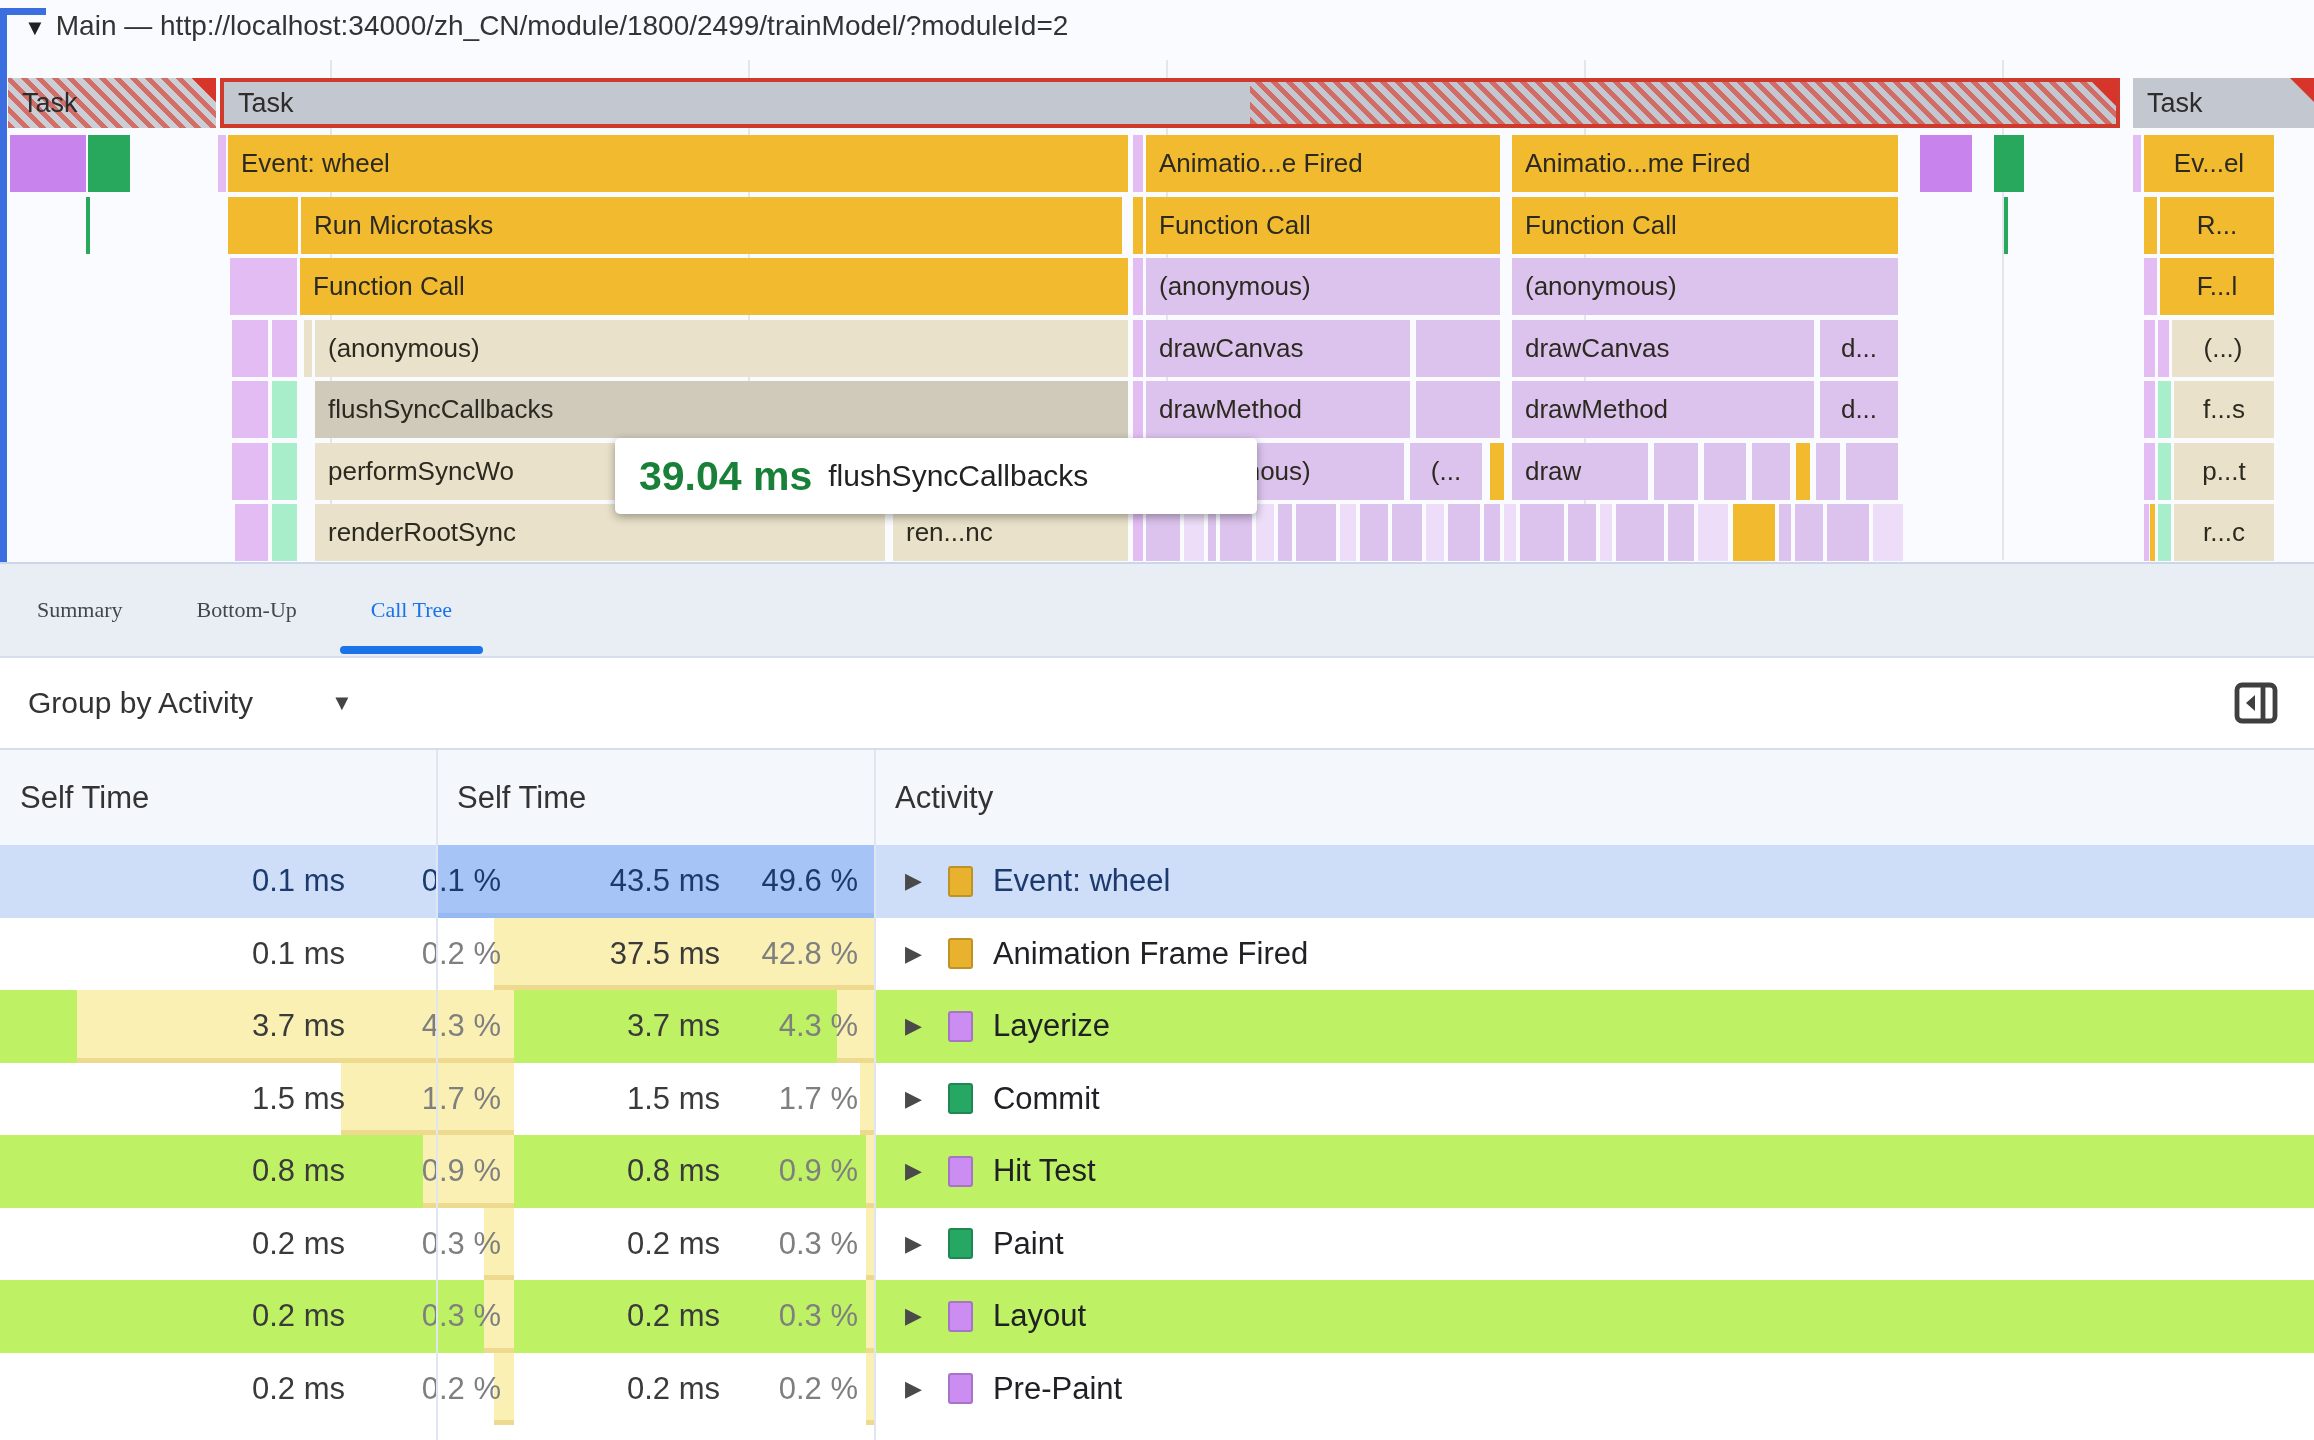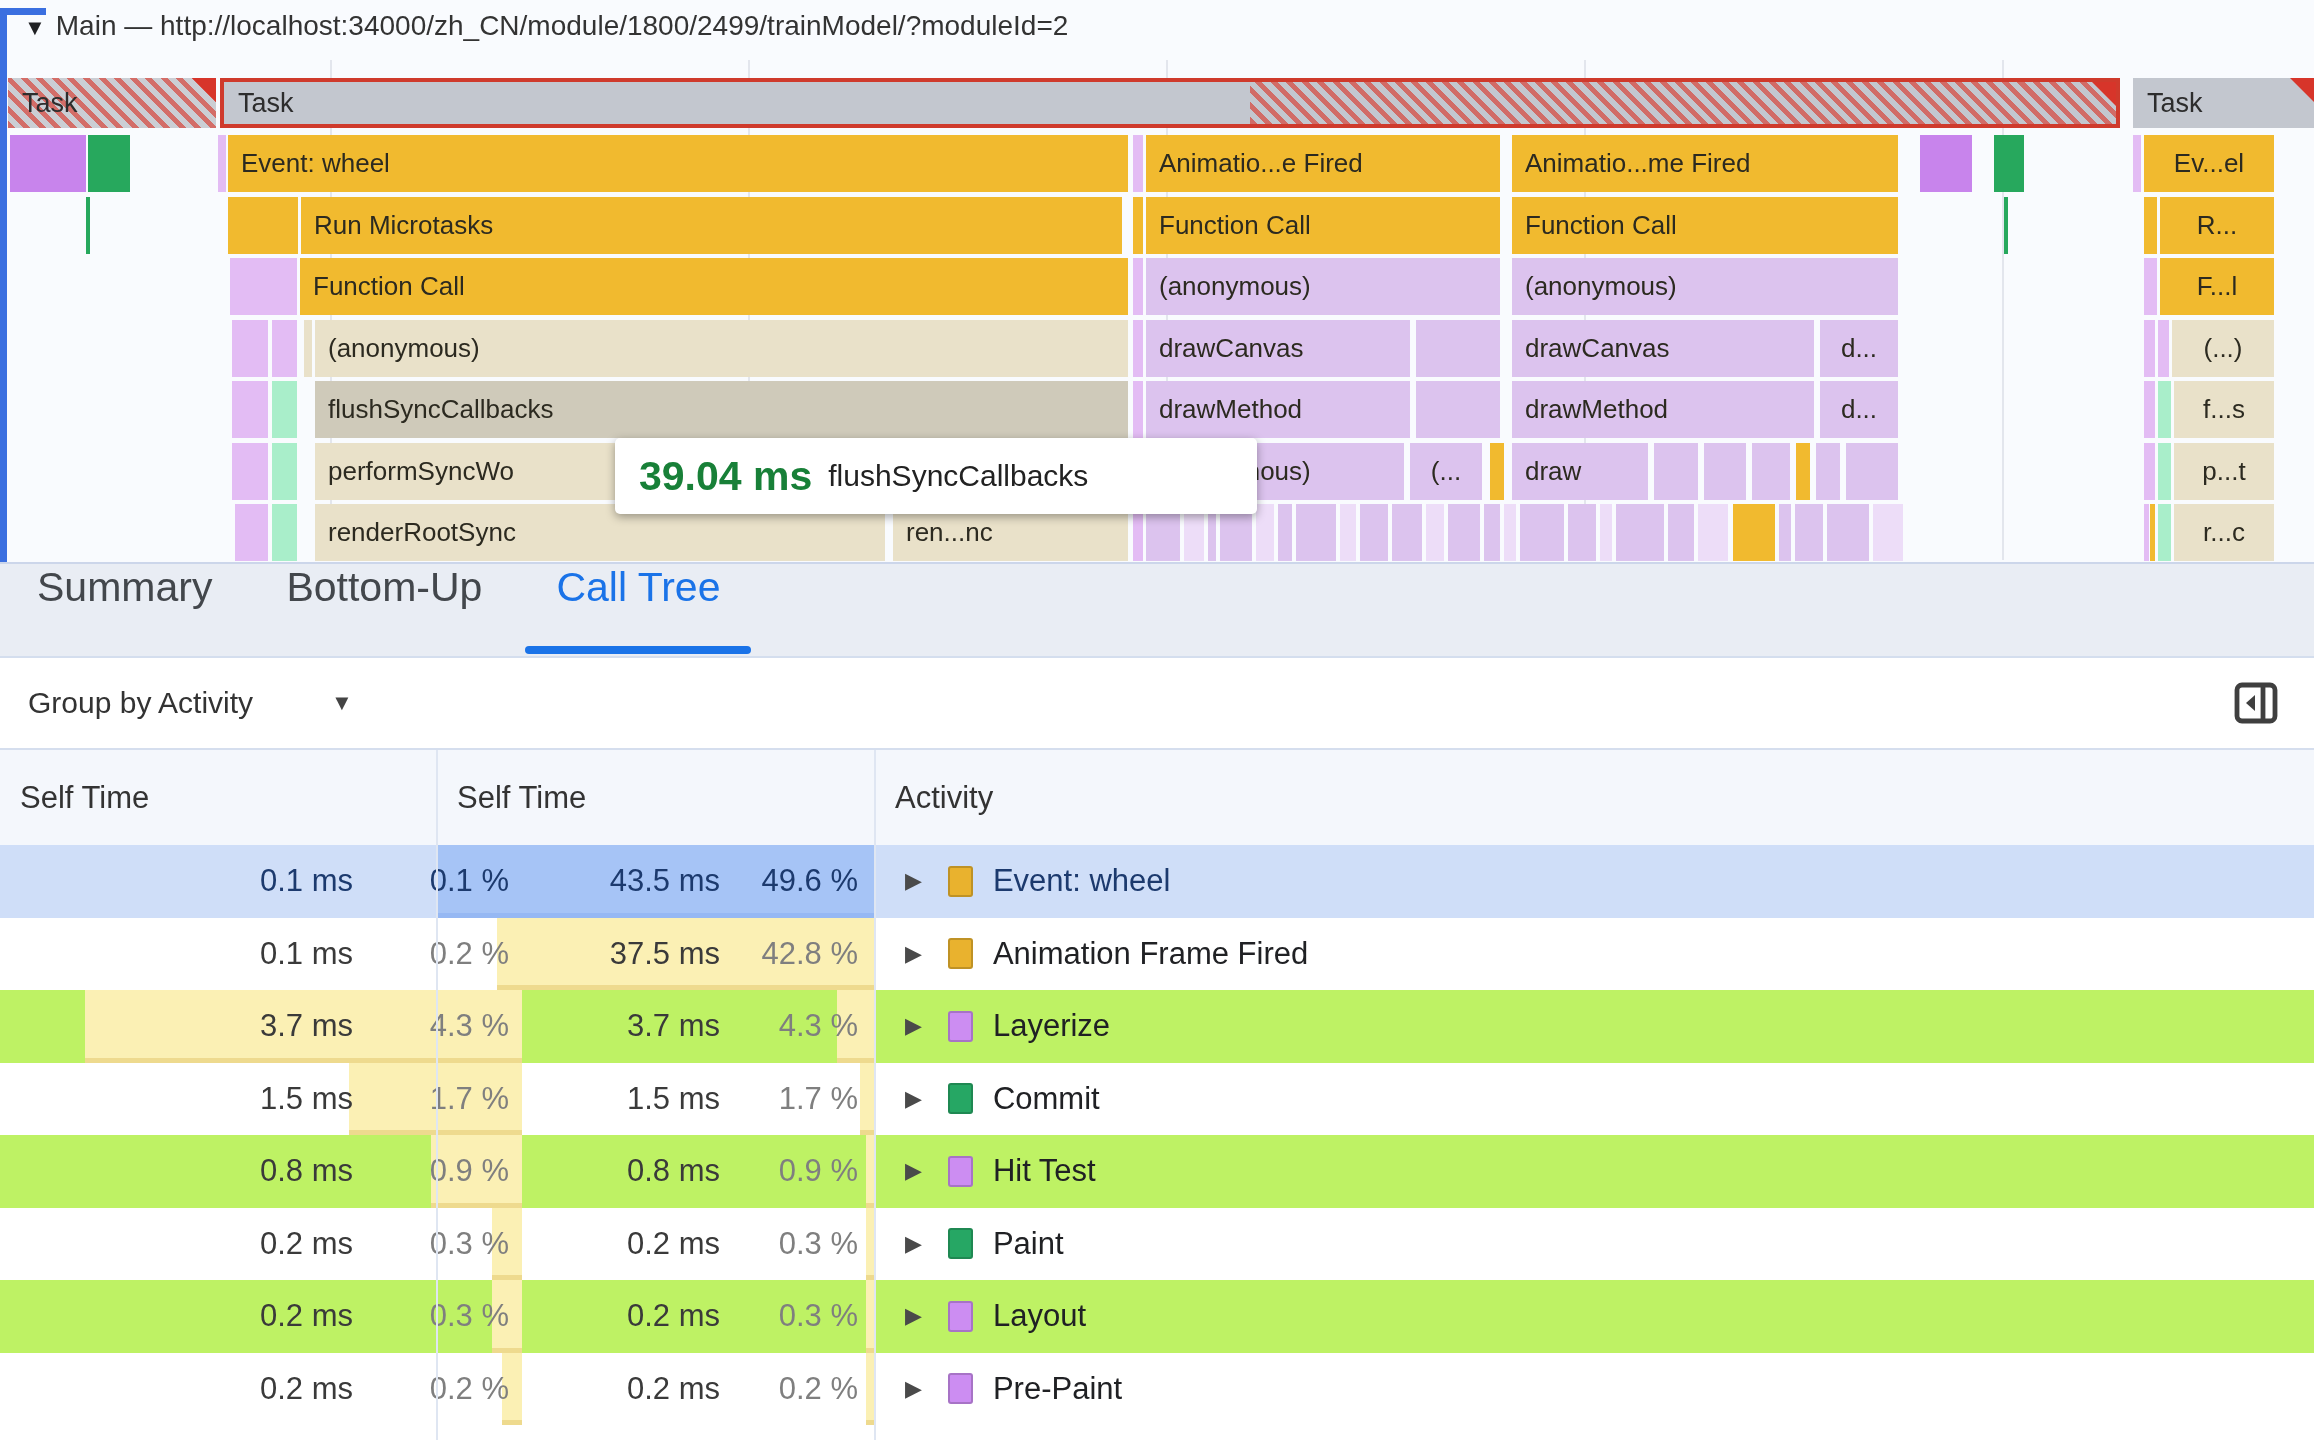--- a/index.html
+++ b/index.html
@@ -33,21 +33,21 @@
   .tooltip{position:absolute;left:615px;top:438px;width:642px;height:76px;background:#fff;
      border-radius:5px;box-shadow:0 3px 10px rgba(0,0,0,.35);z-index:6;
      display:flex;align-items:center;padding-left:24px;box-sizing:border-box;}
   .tooltip .time{color:#188038;font-size:41px;font-weight:bold;margin-right:16px;}
   .tooltip .fn{color:#222;font-size:30px;}
 
   
   .tabbar{position:absolute;left:0;top:562px;width:2314px;height:96px;background:#e9edf4;
      border-top:2px solid #ccd6ea;border-bottom:2px solid #d4deee;box-sizing:border-box;
      display:flex;align-items:stretch;z-index:2;}
-  .tab{position:relative;display:flex;padding:0 37px;font-size:41px;color:#43474c;cursor:default;}
+  .tab{position:relative;display:flex;align-items:center;padding:0 37px;font-size:22px;color:#43474c;cursor:default;font-family:Liberation Serif, serif;}
   .tab.active{color:#1a73e8;}
   .tab.active .underline{position:absolute;left:6px;right:6px;bottom:2px;height:8px;border-radius:4px;background:#1a73e8;}
 
   
   .toolbar{position:absolute;left:0;top:658px;width:2314px;height:92px;background:#fff;
      border-bottom:2px solid #d5deee;box-sizing:border-box;display:flex;align-items:center;z-index:2;}
   .filter{margin-left:21px;width:434px;height:56px;border:2px solid #b5b5b5;border-radius:10px;
      font-size:28px;padding:0 16px;color:#333;box-sizing:border-box;outline:none;background:#fff;
      font-family:"Liberation Sans","DejaVu Sans",sans-serif;}
   .filter::placeholder{color:#777;}
@@ -58,21 +58,21 @@
 
   
   .grid{position:absolute;left:0;top:750px;width:2314px;height:690px;background:#fff;}
   .gsep{position:absolute;top:0;bottom:0;width:2px;background:#dfe6f2;z-index:3;}
   .ghead{position:absolute;left:0;top:0;width:2314px;height:95px;background:#f4f7fc;}
   .ghead .h{position:absolute;top:50%;transform:translateY(-50%);font-size:31px;color:#333;}
   .grow{position:absolute;left:0;width:2314px;height:72.5px;background:#fff;}
   .grow.stripe{background:#bef264;}
   .grow.selected{background:#cfdef8;}
   .cell{position:absolute;top:0;bottom:0;}
-  .cell.self{left:0;width:514px;padding-left:8px;}
+  .cell.self{left:0;width:514px;}
   .cell.total{left:437px;width:438px;}
   .heat{position:absolute;right:0;top:0;bottom:0;background:#fbf0b4;box-shadow:inset 0 -5px 0 #eeda8e;z-index:0;}
   .heat.blue{background:#a6c4f6;box-shadow:inset 0 -5px 0 #96b8f3;}
   .nums{position:absolute;inset:0;display:flex;align-items:center;justify-content:flex-end;z-index:2;}
   .ms{font-size:31px;color:#3a3a3a;text-align:right;}
   .pct{font-size:31px;color:#7f7f7f;text-align:right;}
   .self .ms{min-width:120px;} .self .pct{width:156px;margin-right:13px;}
   .total .ms{min-width:120px;} .total .pct{width:138px;margin-right:17px;}
   .selected .ms,.selected .pct,.selected .alabel{color:#1c3a6e;}
   .cell.act{left:875px;right:0;display:flex;align-items:center;z-index:2;}

